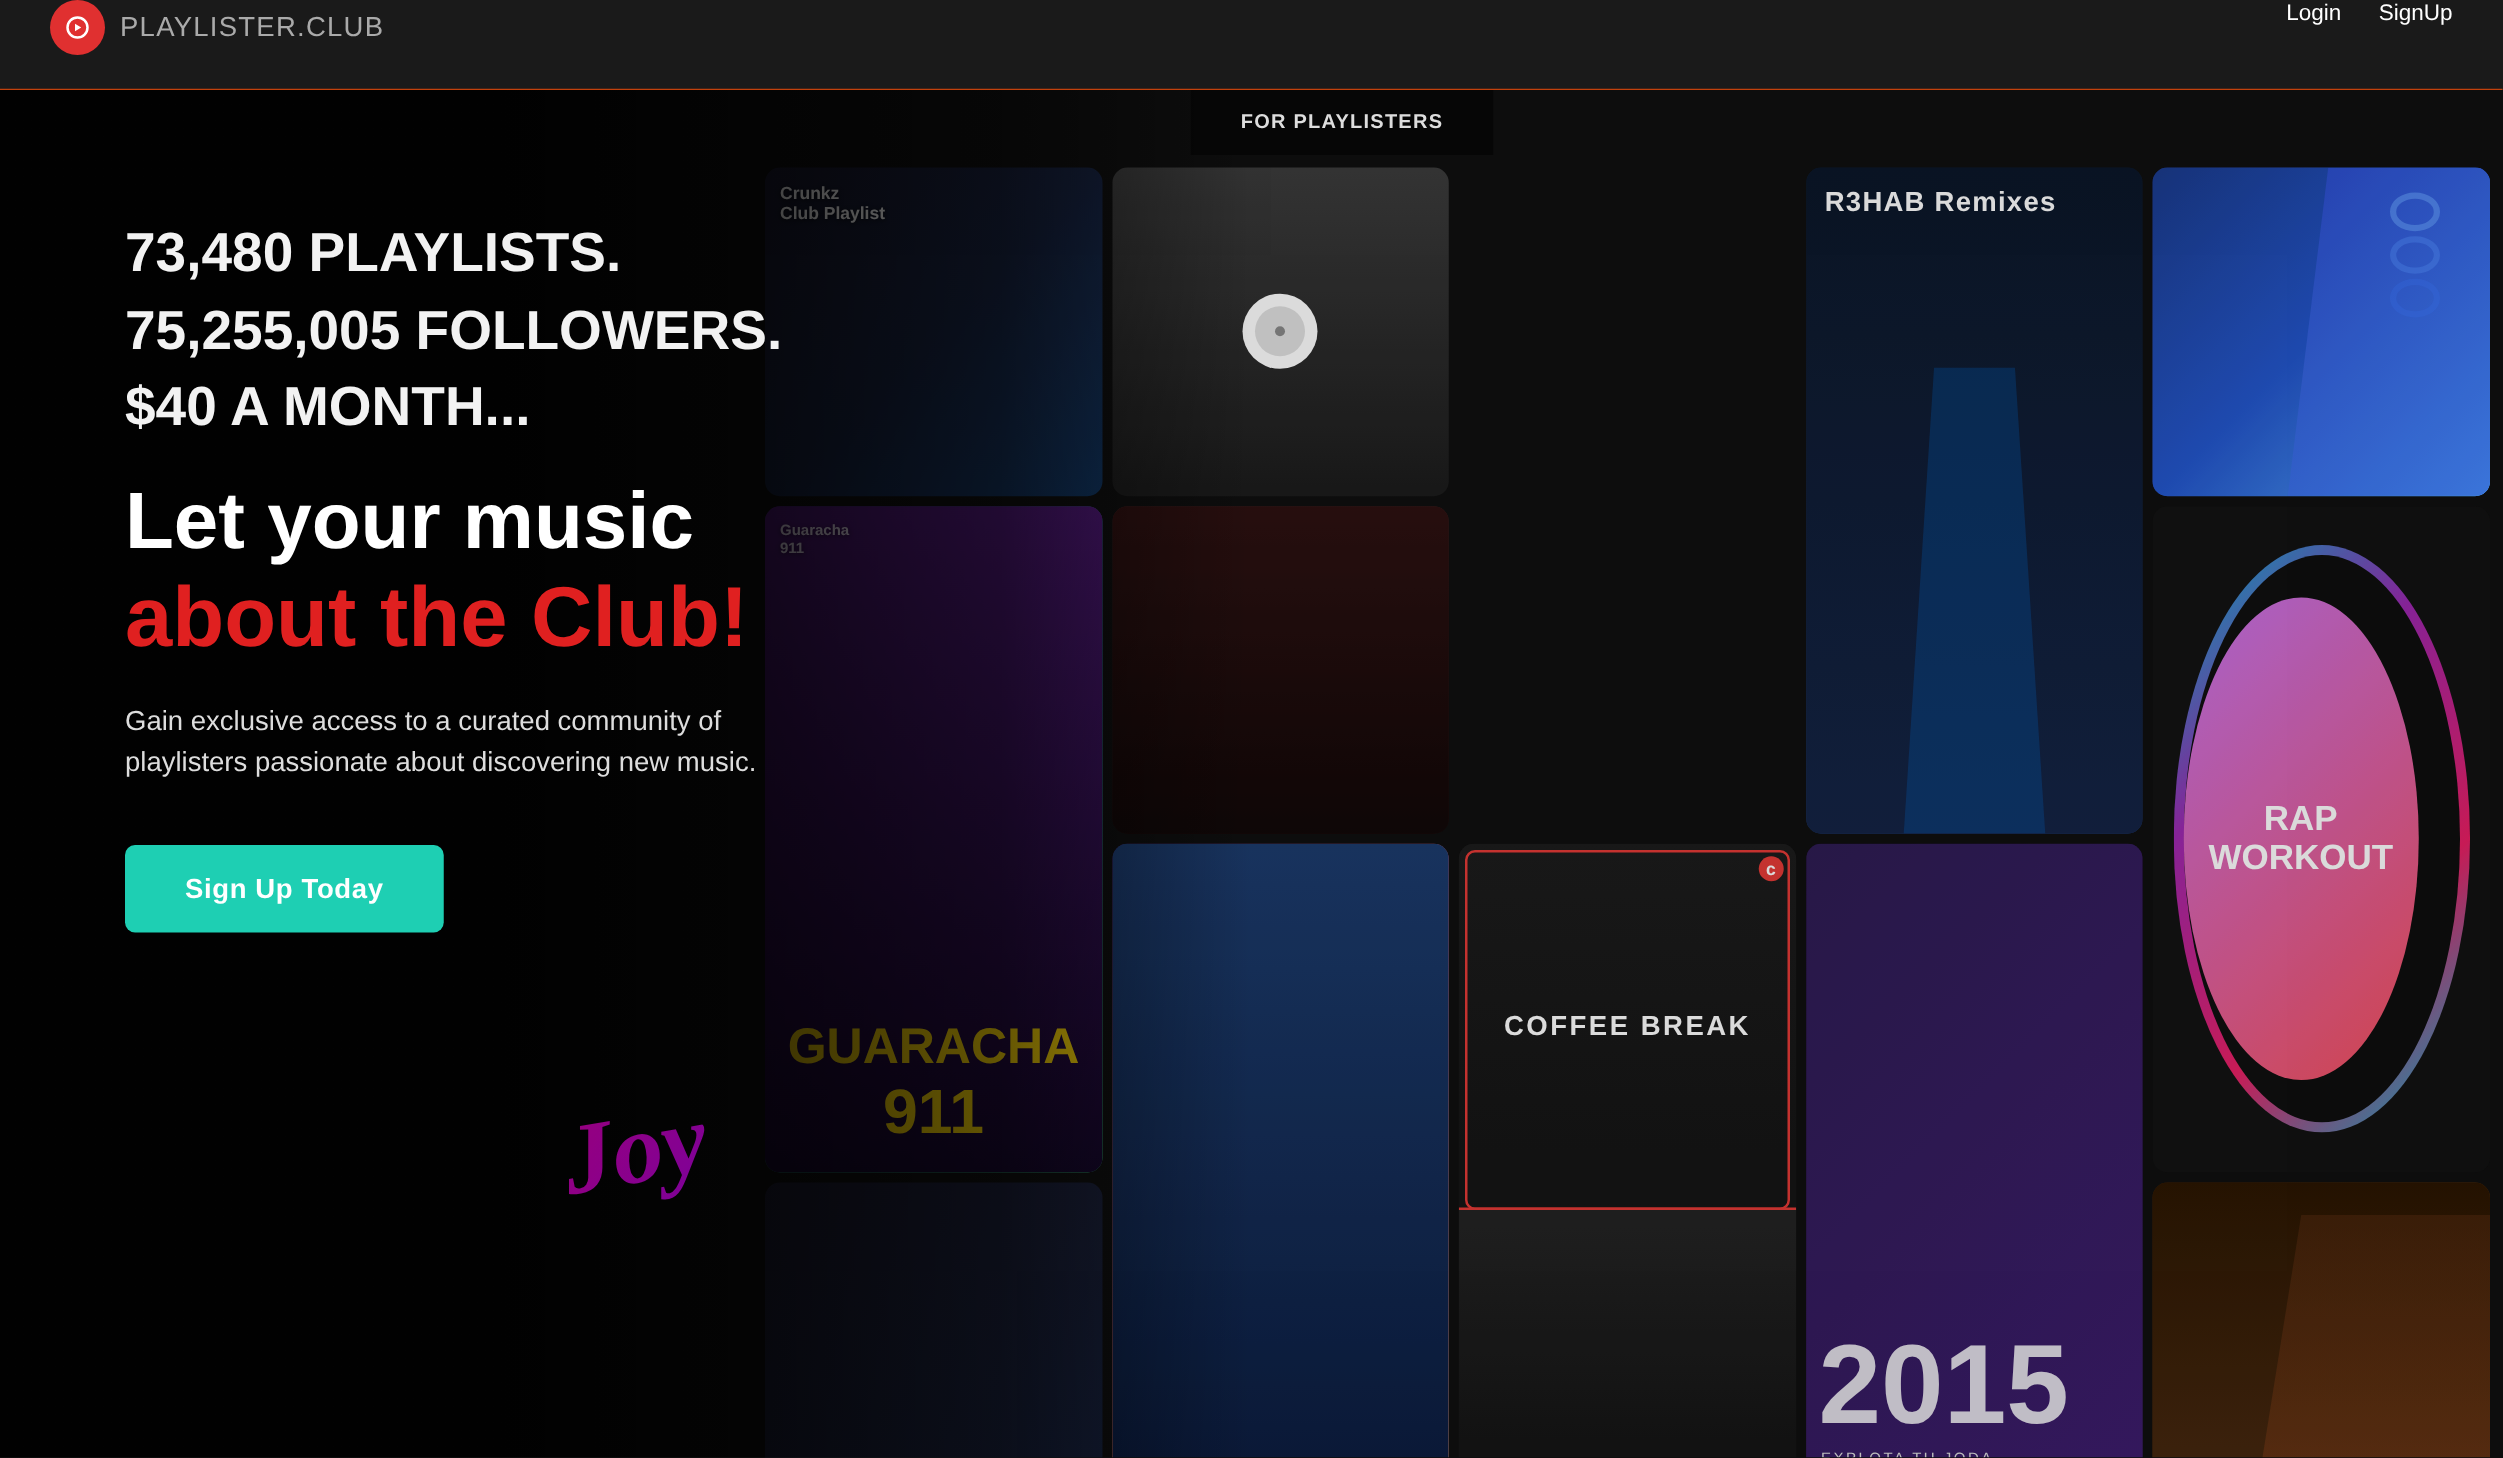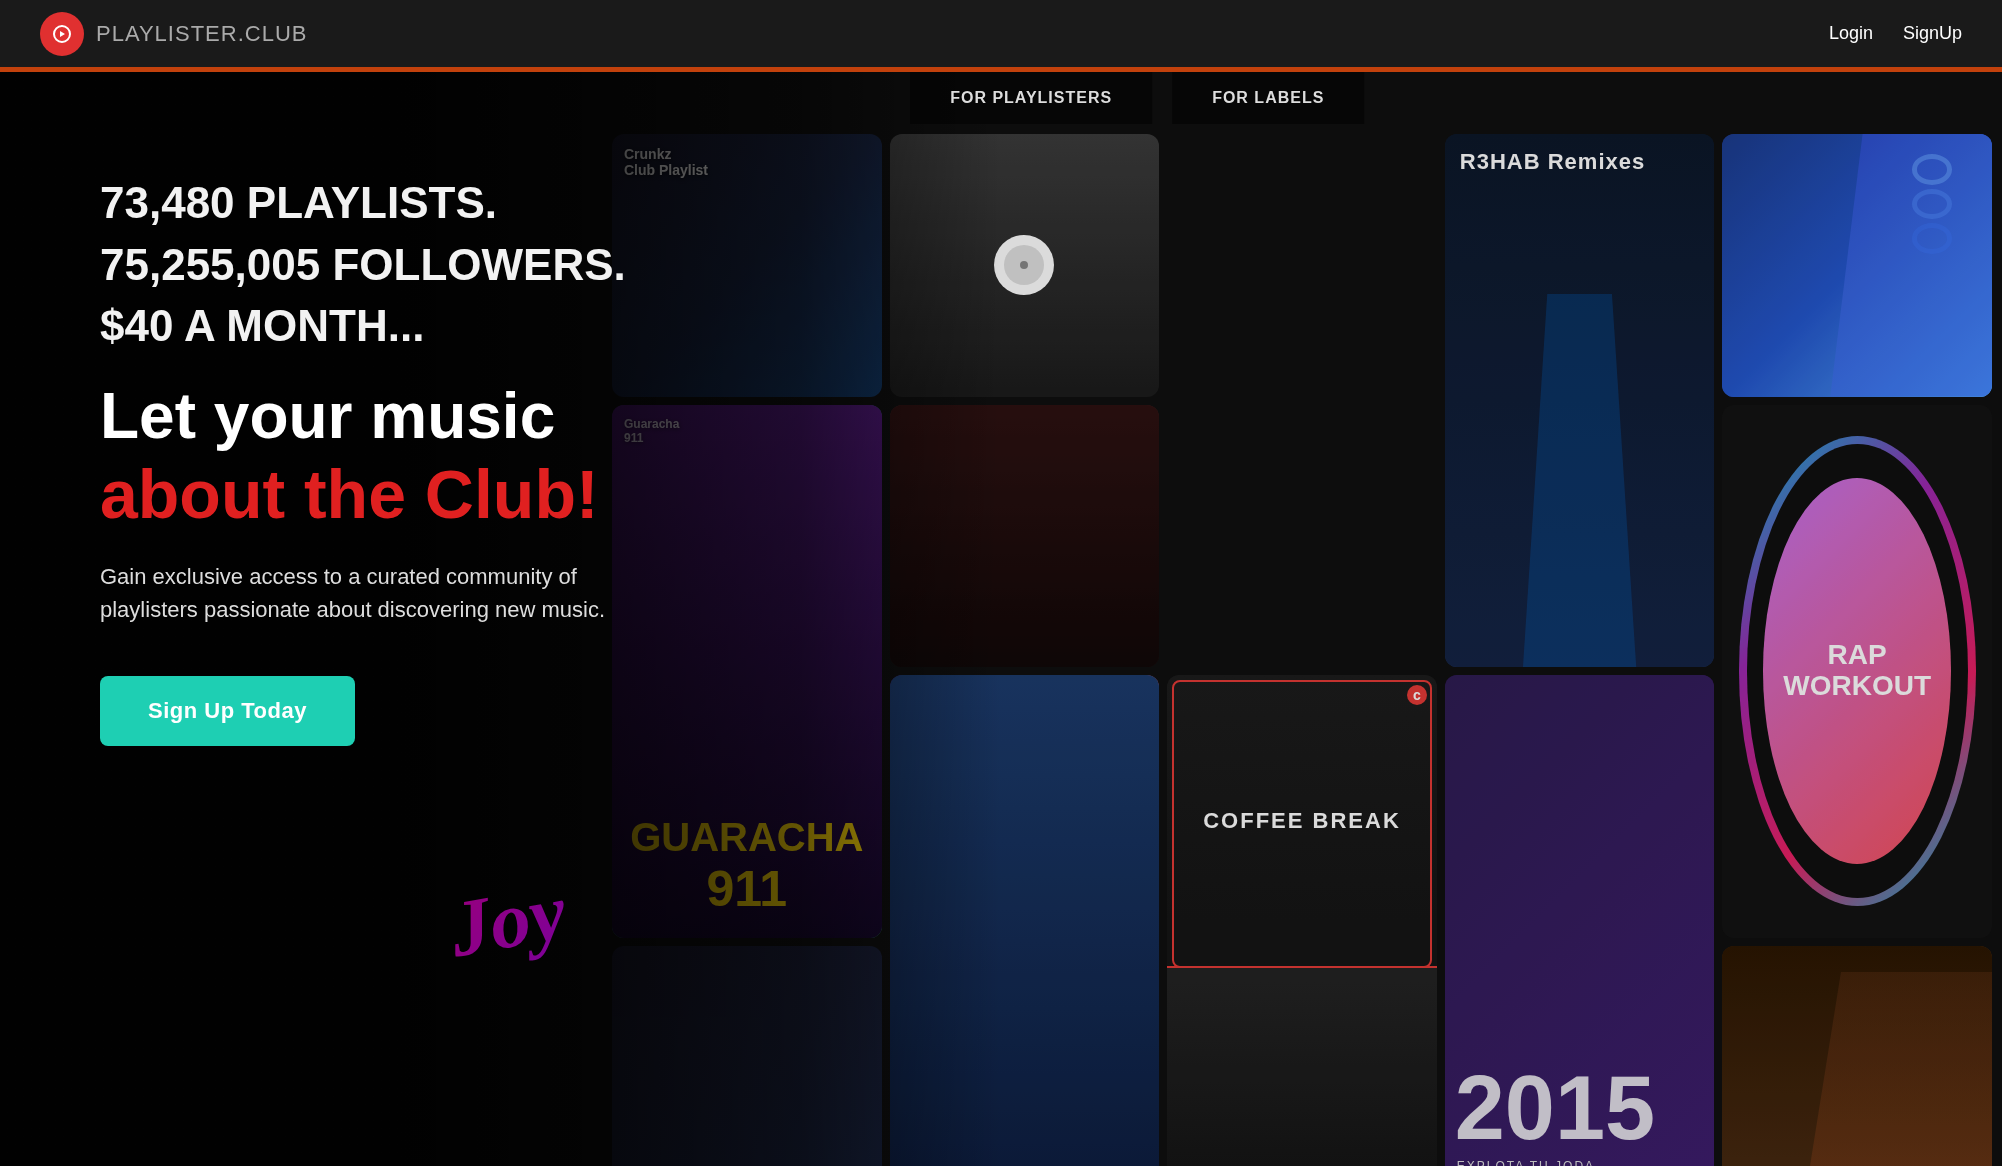--- a/index.html
+++ b/index.html
@@ -16,25 +16,25 @@
 
     
     .navbar {
       position: fixed;
       top: 0;
       left: 0;
       width: 100%;
       height: 72px;
       background: #1a1a1a;
       display: flex;
-      align-items: center;
+      align-items: flex-start;
       justify-content: space-between;
       padding: 0 40px;
       z-index: 100;
-      border-bottom: 5px solid #c2410c;
+      border-bottom: 1px solid #c2410c;
     }
 
     .navbar-logo {
       display: flex;
       align-items: center;
       gap: 12px;
     }
 
     .logo-icon {
       width: 44px;
@@ -332,21 +332,20 @@
   <div class="navbar-auth">
     <a href="#">Login</a>
     <a href="#">SignUp</a>
   </div>
 </nav>
 
 <section class="hero">
 
   <div class="tab-bar">
     <button class="tab">FOR PLAYLISTERS</button>
-    <button class="tab">FOR LABELS</button>
   </div>
 
   <div class="hero-overlay"></div>
 
   <div class="playlist-grid">
 
     <div class="playlist-card col1-row1 card-bg-1">
       <div class="playlist-card-inner">
         <div class="card-label-top">Crunkz<br>Club Playlist</div>
       </div>
@@ -423,21 +422,21 @@
         <div style="position:absolute;top:20px;right:20px;width:80px;height:100px;display:flex;flex-direction:column;gap:4px;align-items:center;">
           <div style="width:40px;height:40px;border-radius:50%;border:5px solid rgba(100,160,255,0.6);"></div>
           <div style="width:40px;height:40px;border-radius:50%;border:5px solid rgba(80,140,255,0.5);"></div>
           <div style="width:40px;height:40px;border-radius:50%;border:5px solid rgba(60,120,255,0.4);"></div>
         </div>
       </div>
     </div>
 
     <div class="playlist-card col5-row2" style="background:#0d0d0d;">
       <div class="rap-card" style="width:100%;height:100%;display:flex;align-items:center;justify-content:center;">
-        <div style="width:88%;height:88%;border-radius:50%;border:8px solid transparent;background:linear-gradient(#0d0d0d,#0d0d0d) padding-box, linear-gradient(135deg,#00bcd4,#9c27b0,#e91e63,#00bcd4) border-box;display:flex;align-items:center;justify-content:center;">
+        <div style="width:88%;height:88%;border-radius:50%;border:8px solid transparent;background:linear-gradient(#0d0d0d,#0d0d0d) padding-box, linear-gradient(135deg,#00bcd4,#9c27b0,#e91e63,#00bcd4) border-box;display:flex;align-items:center;justify-content:flex-start;">
           <div style="width:85%;height:85%;border-radius:50%;background:linear-gradient(135deg,#c471ed,#f64f59);display:flex;align-items:center;justify-content:center;">
             <div class="rap-text">RAP<br>WORKOUT</div>
           </div>
         </div>
       </div>
     </div>
 
     <div class="playlist-card col5-row4" style="background:linear-gradient(135deg,#3d1c00,#6d3c10);">
       <div class="playlist-card-inner" style="background:linear-gradient(180deg,#2a1500,#4a2a10);">
         <div style="position:absolute;bottom:0;right:0;width:70%;height:90%;background:linear-gradient(180deg,rgba(100,50,20,0.4),rgba(180,80,30,0.3));clip-path:polygon(20% 0%,100% 0%,100% 100%,0% 100%);"></div>

